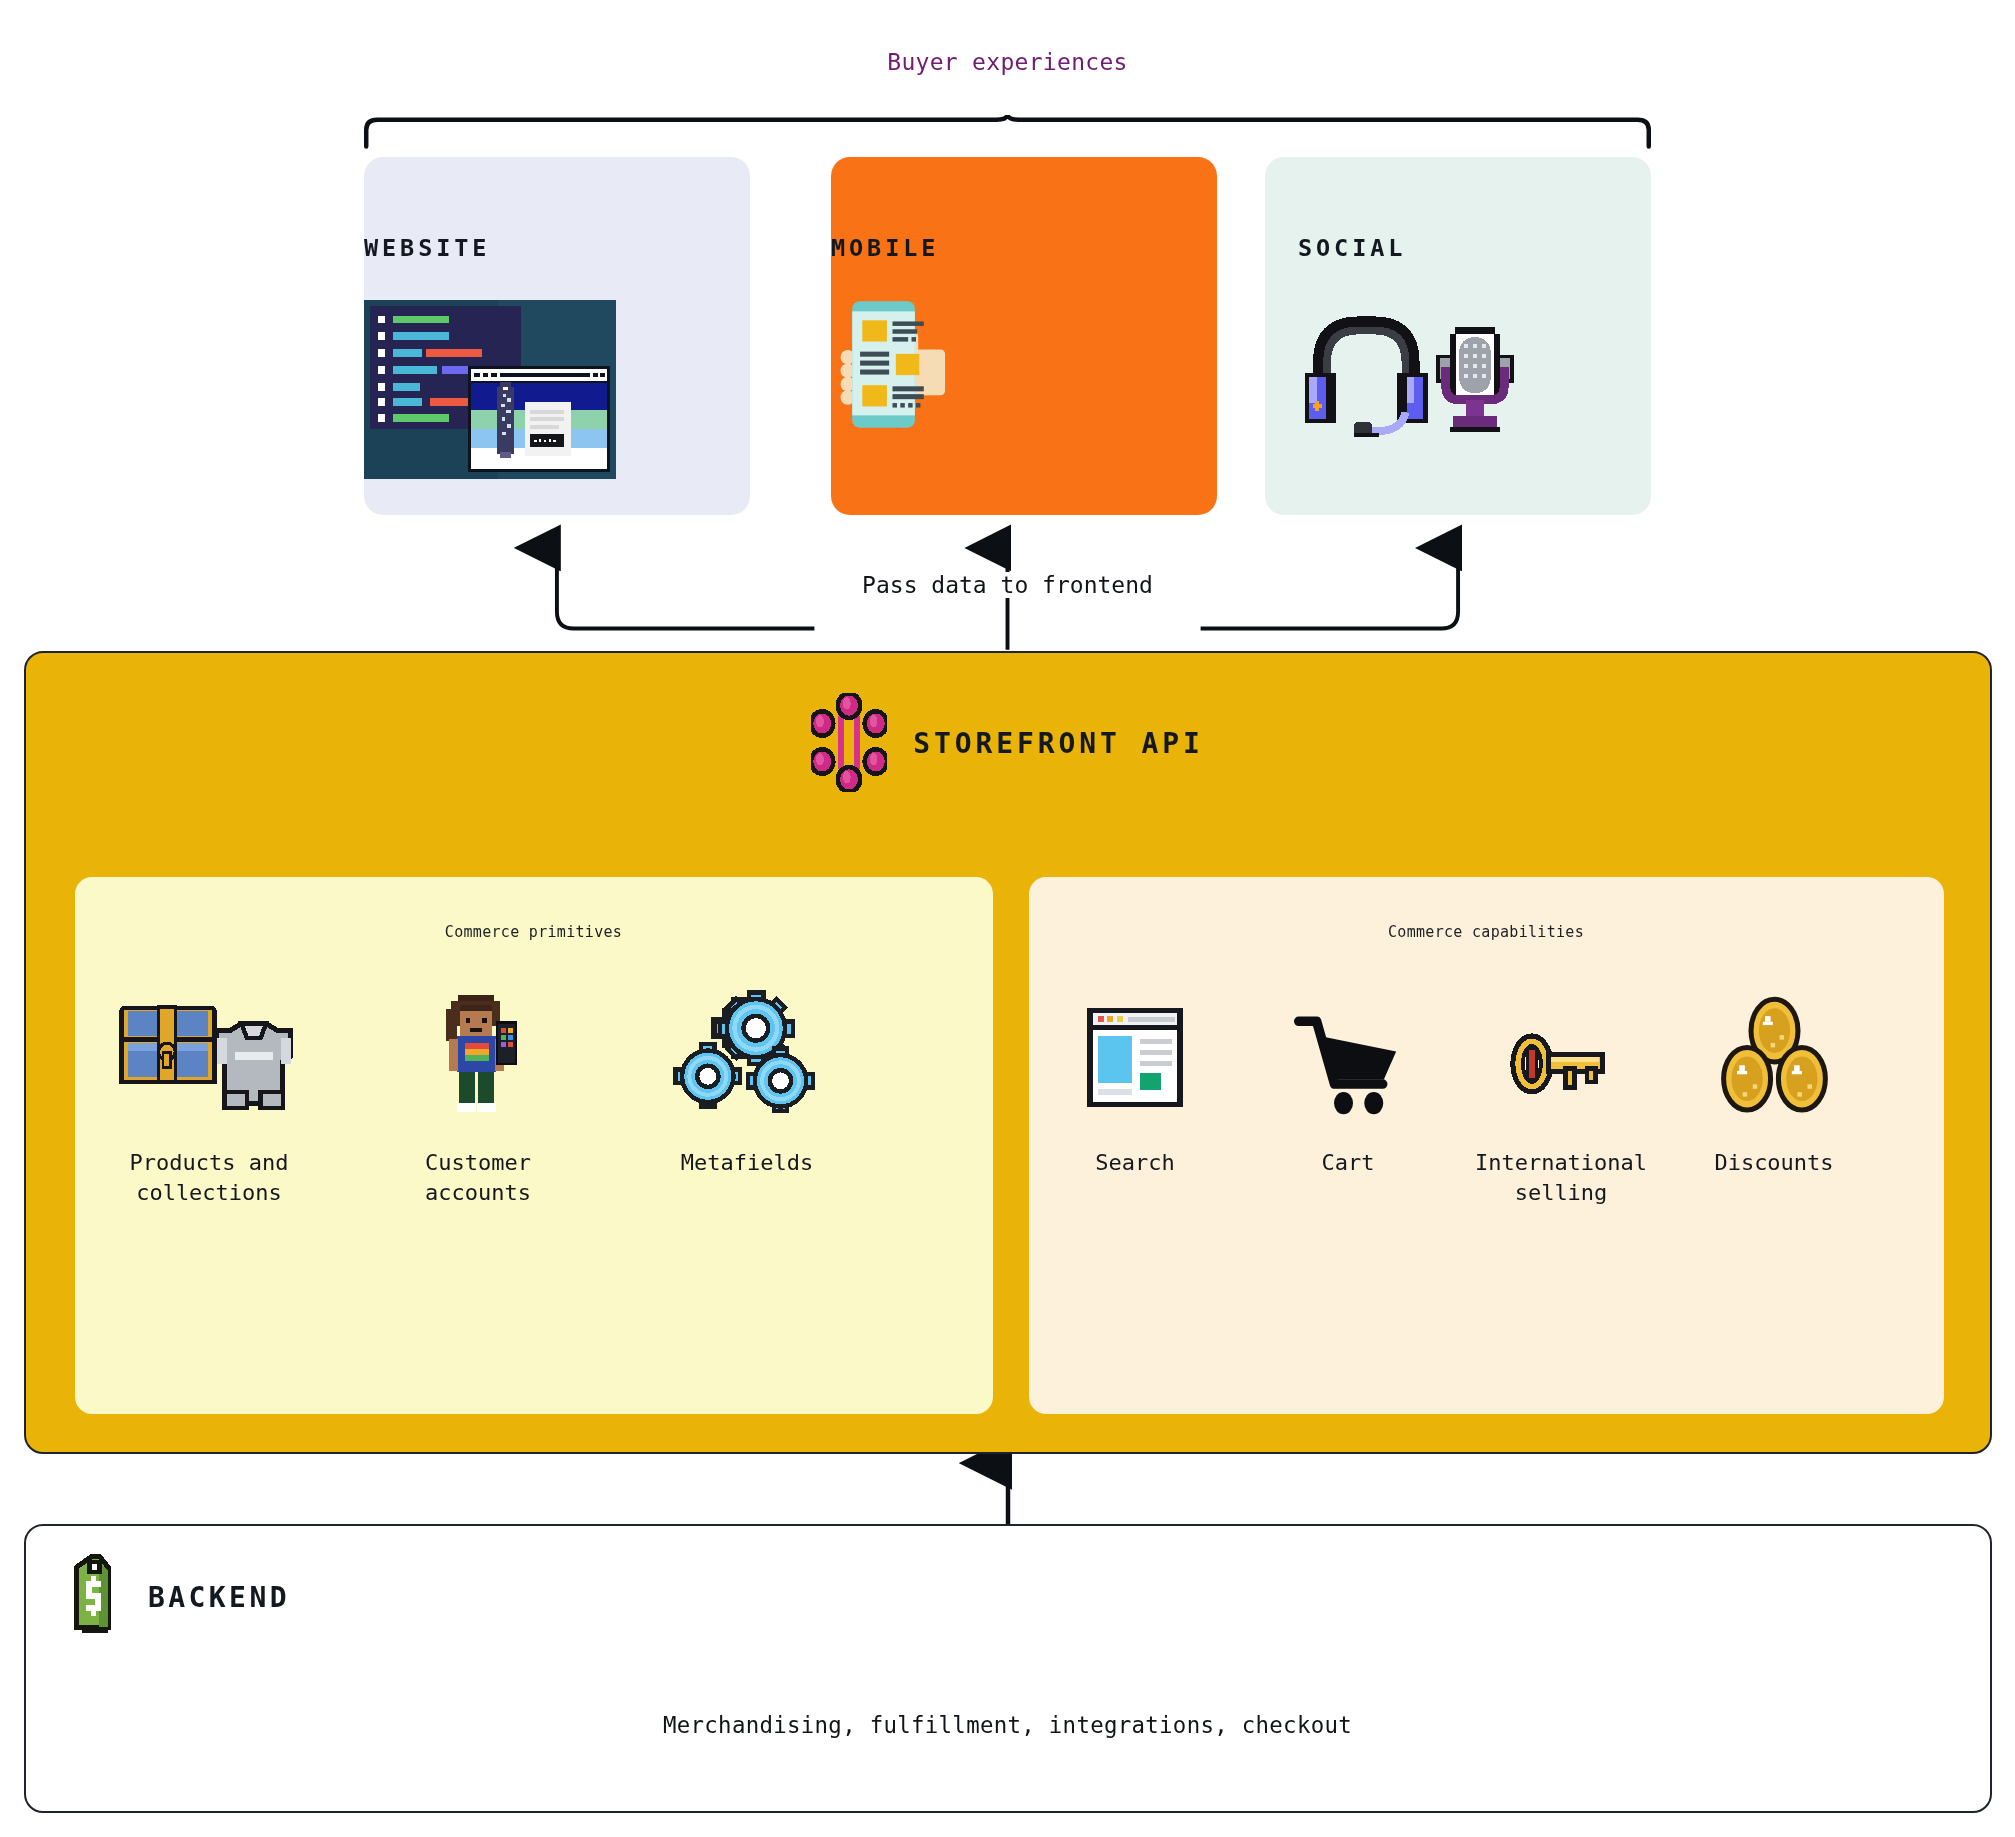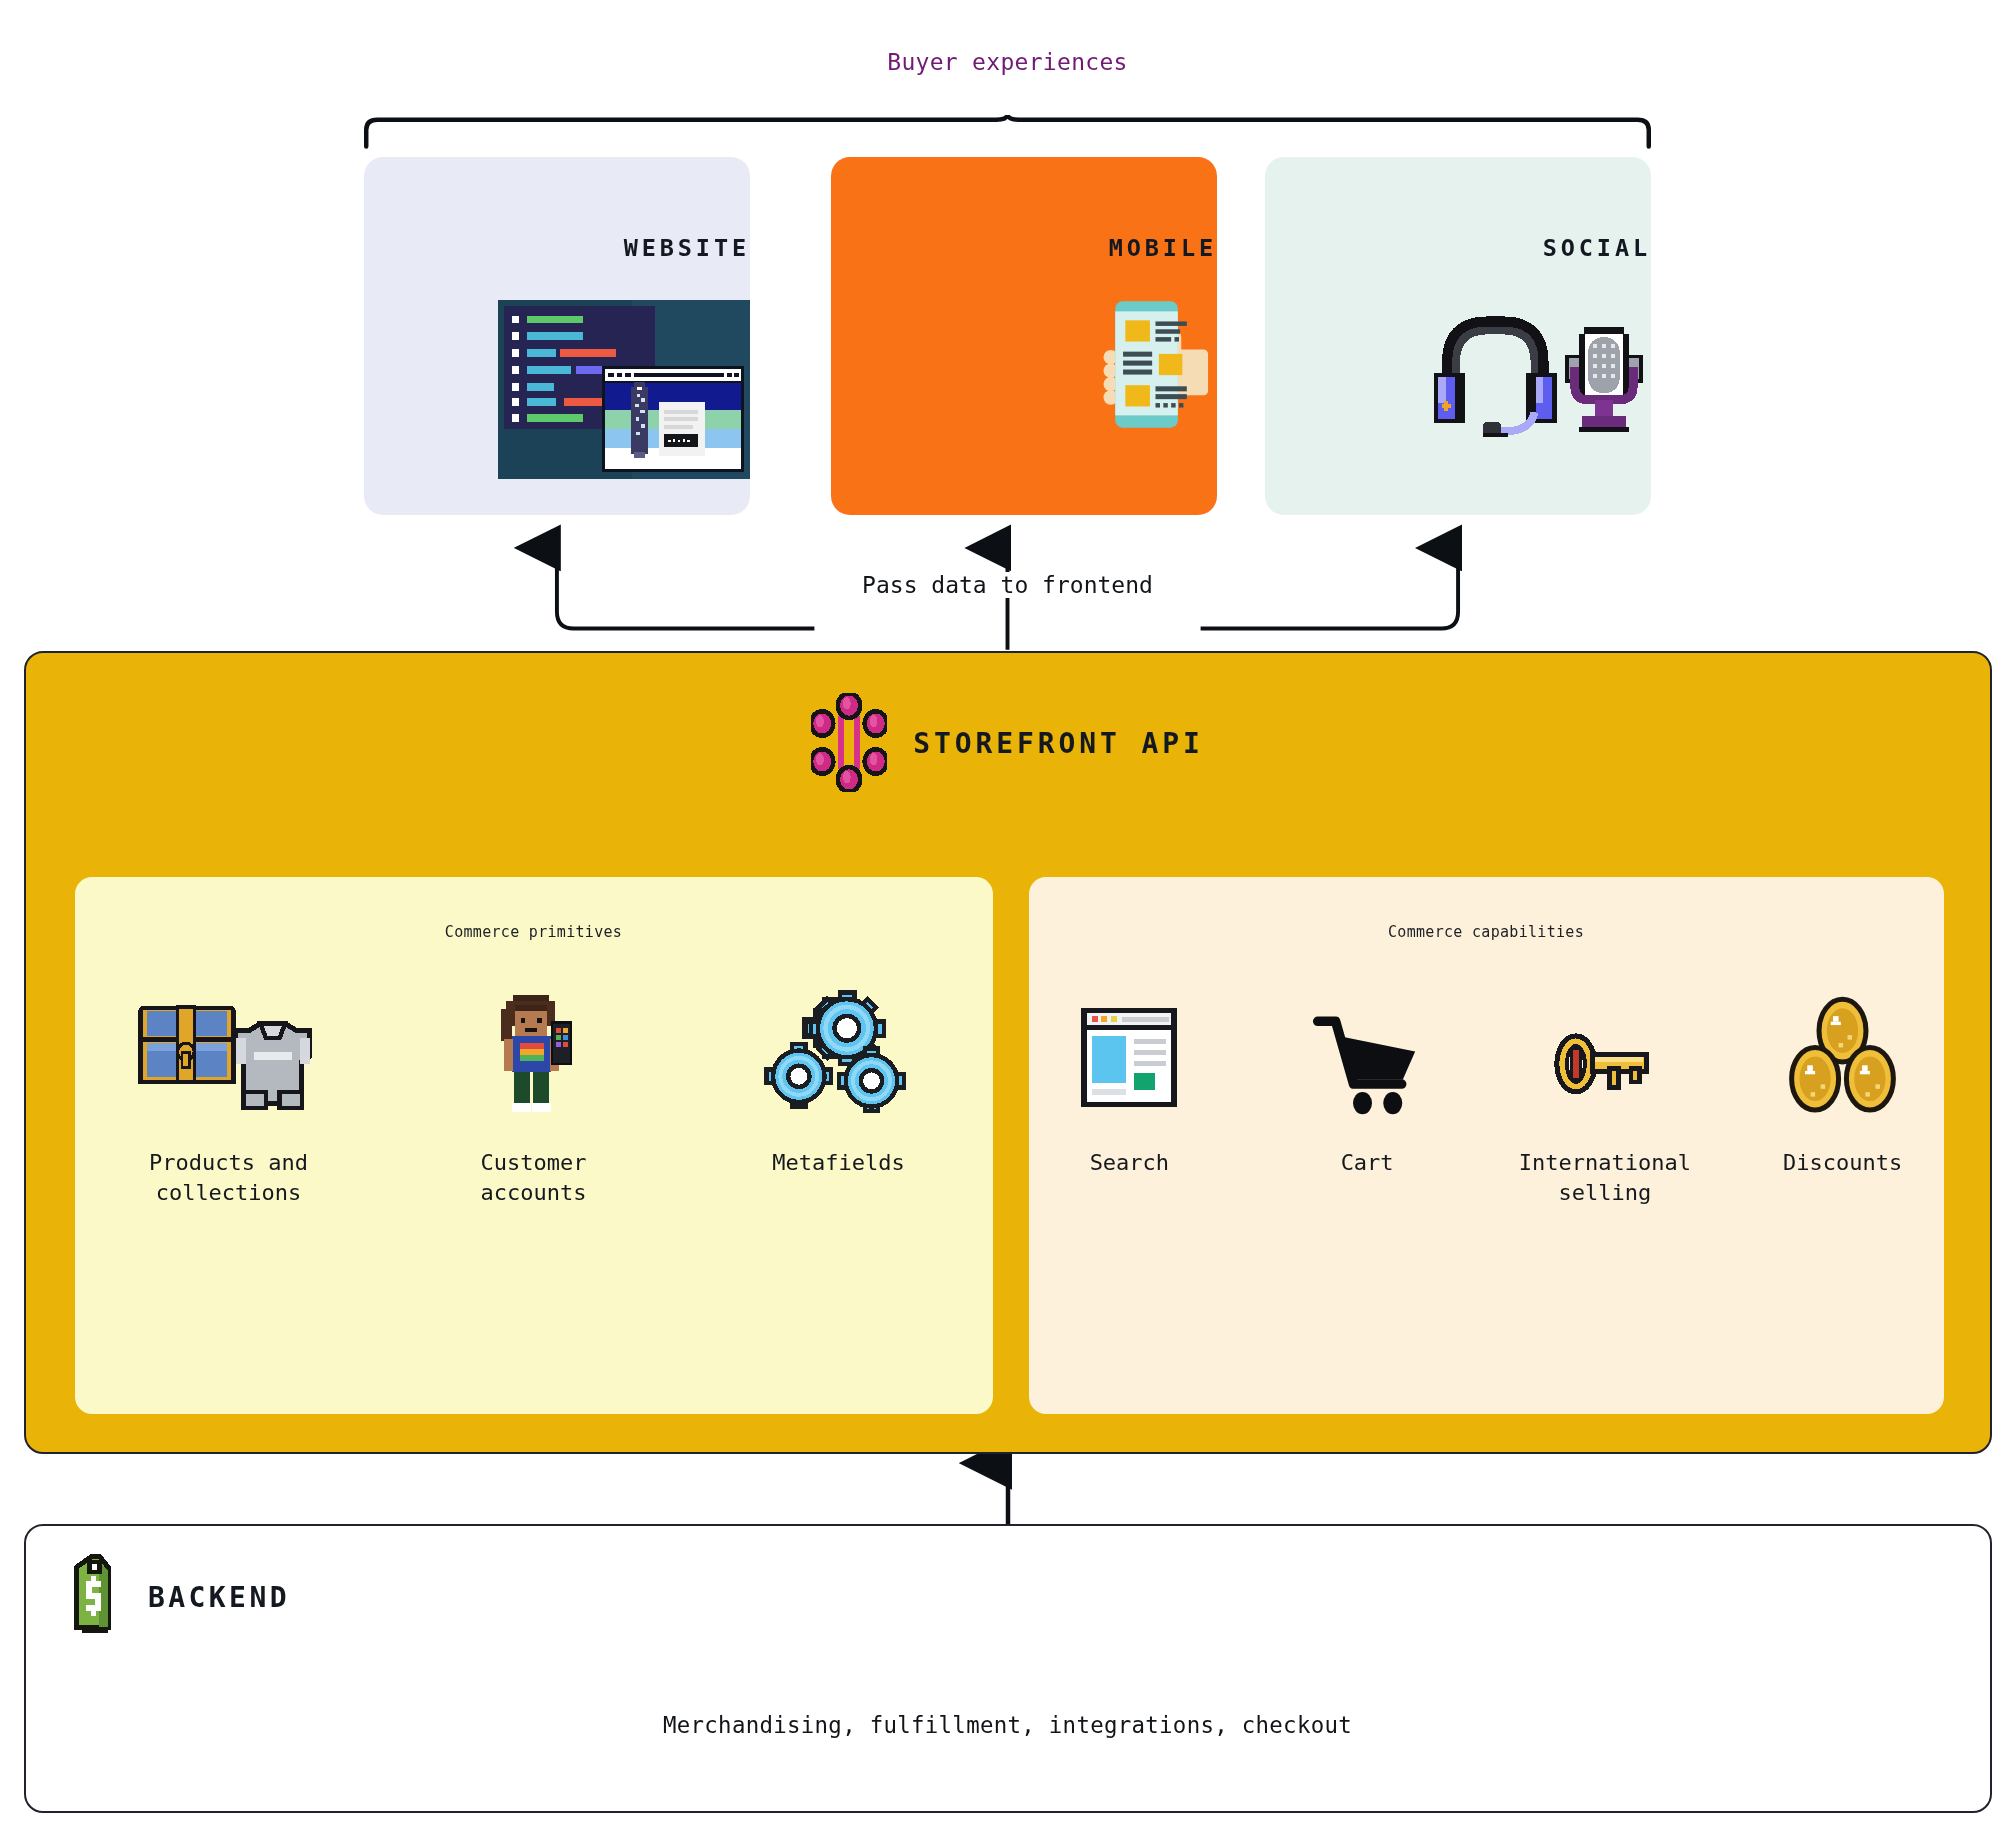--- a/index.html
+++ b/index.html
@@ -15,21 +15,21 @@
   .brace-caption {
     position: absolute; left: 0; top: 49px; width: 2015px;
     text-align: center; font-size: 23px; color: #701a75; letter-spacing: 0.3px;
   }
   .brace { position: absolute; left: 364px; top: 115px; width: 1287px; height: 34px; }
 
   
   .cards { position: absolute; left: 364px; top: 157px; width: 1287px; height: 358px; }
   .card {
     position: absolute; top: 0; width: 386px; height: 358px;
-    border-radius: 19px; display: flex; flex-direction: column; align-items: flex-end;
+    border-radius: 19px; display: flex; flex-direction: column; align-items: flex-start;
   }
   .card.website { left: 0px;    background: #e8ebf5; }
   .card.mobile  { left: 439px;  background: #f97316; margin-left: 28px; }
   .card.social  { left: 901px; background: #e5f2ee; padding-left: 33px; }
   .card-title {
     margin-top: 77px; font-size: 23.5px; font-weight: 700;
     letter-spacing: 3.9px; color: #141921;
   }
   .card-art { margin-top: 38px; }
 
@@ -54,21 +54,21 @@
   .panels {
     position: absolute; left: 49px; top: 224px; width: 1869px; height: 537px;
     display: flex; gap: 36px;
   }
   .panel { border-radius: 17px; padding-top: 46px; }
   .panel.primitives   { width: 918px; background: #fbf9c8; }
   .panel.capabilities { width: 915px; background: #fdf1dc; }
   .panel-title {
     text-align: center; font-size: 15px; color: #1c1f24; letter-spacing: 0.3px;
   }
-  .items { display: flex; justify-content: center; margin-top: 44px; gap: 36px; }
+  .items { display: flex; margin-top: 44px; }
   .item { display: flex; flex-direction: column; align-items: center; }
   .items.prim .item { width: 269px; }
   .items.cap  .item { width: 213px; }
   .item-art { height: 134px; display: flex; align-items: flex-end; justify-content: center; }
   .item-label {
     margin-top: 29px; font-size: 22px; color: #15181d; text-align: center; line-height: 1.36;
     white-space: pre-line;
   }
 
   

